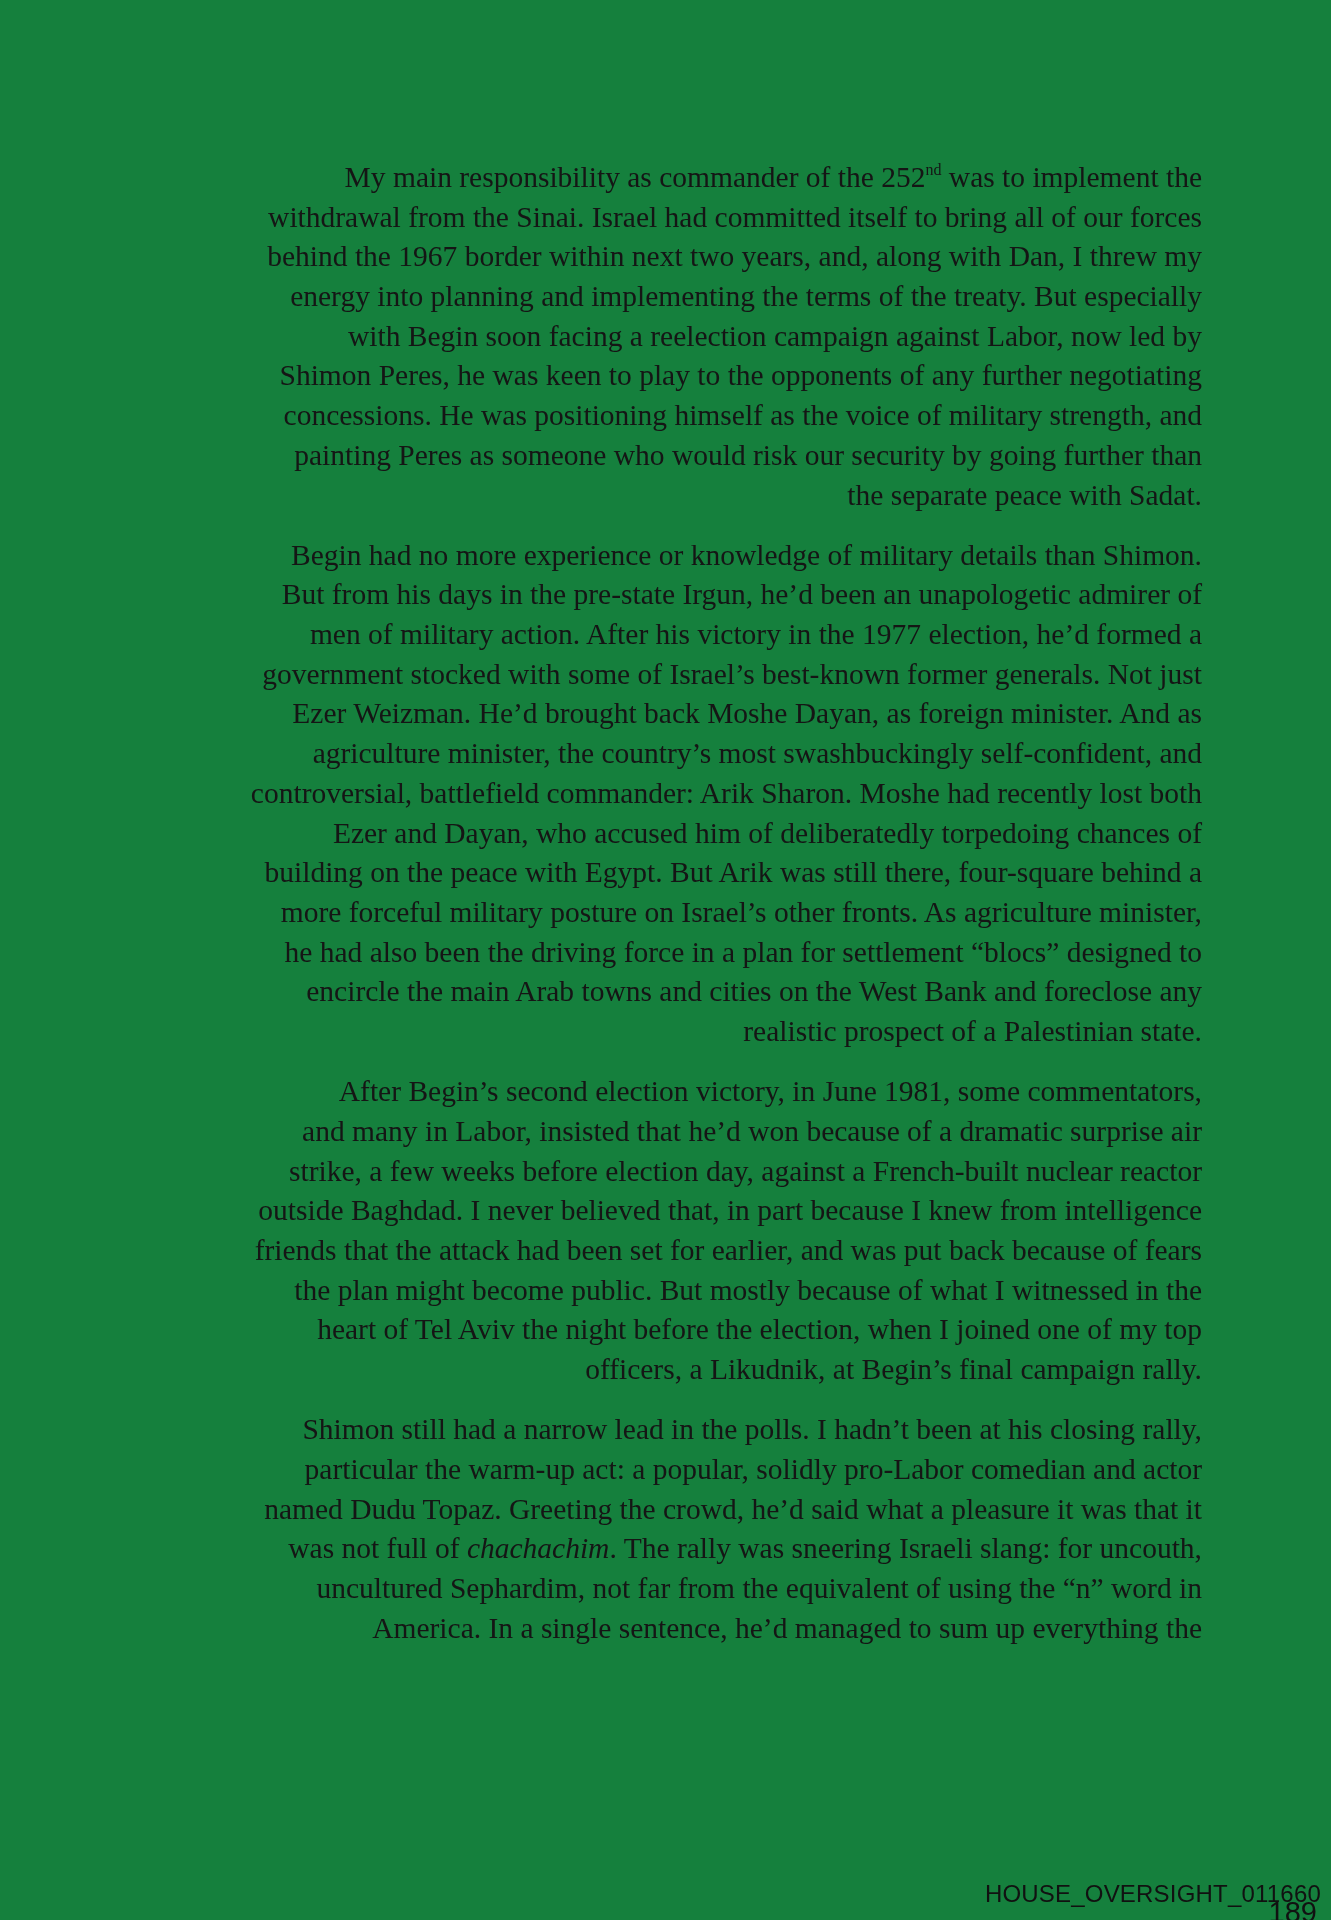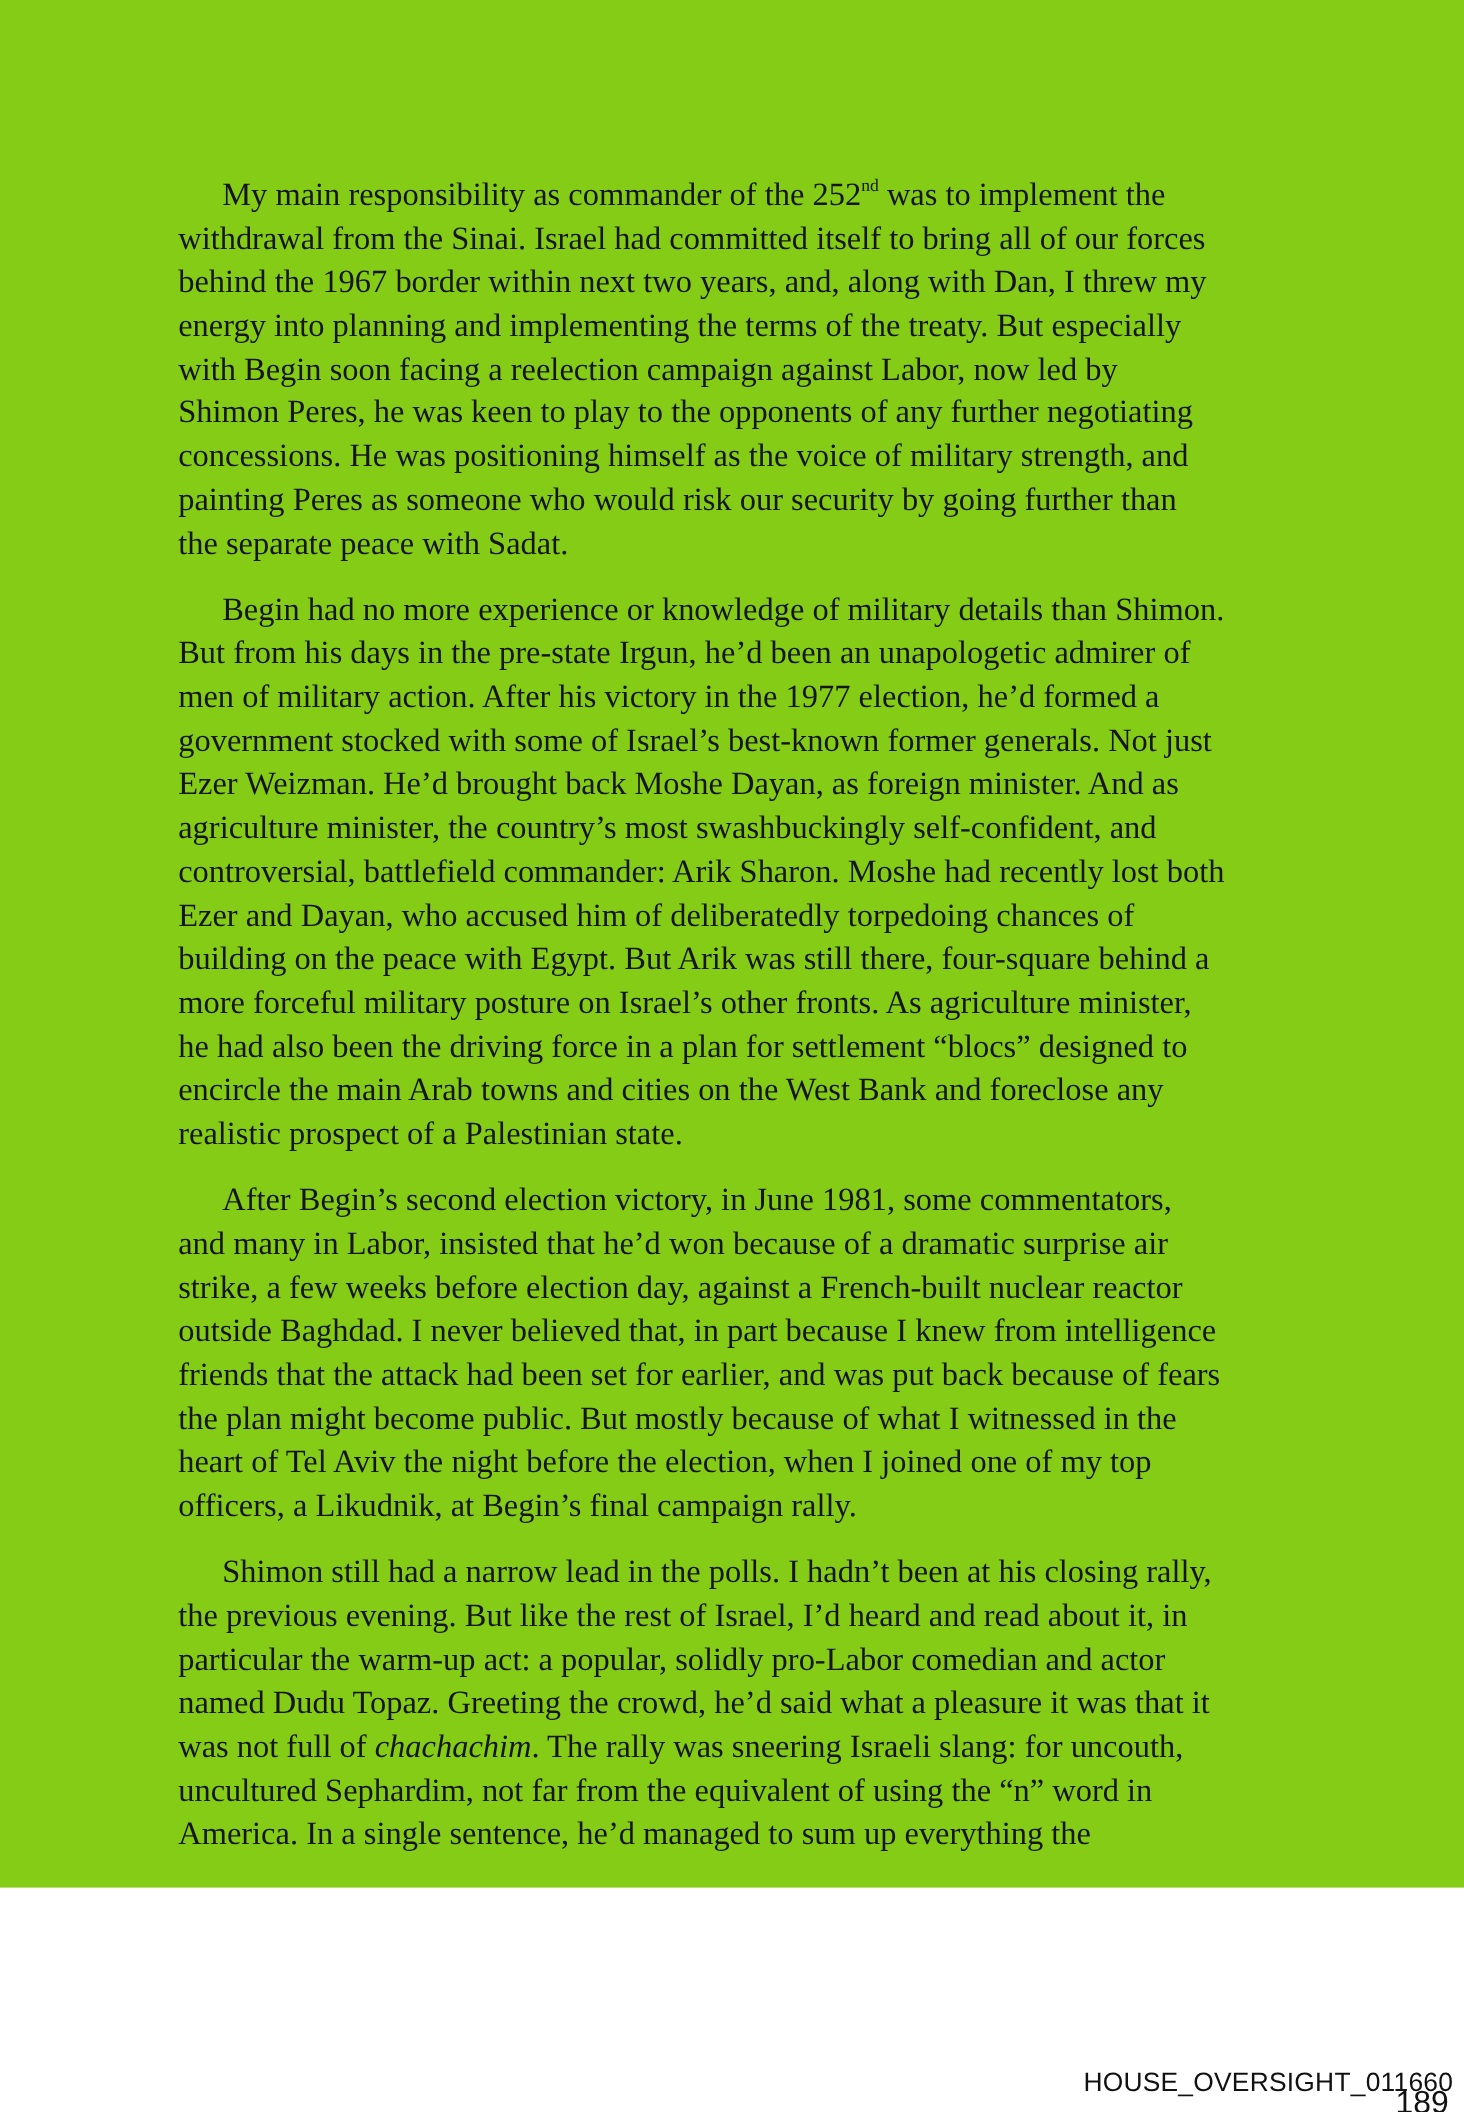--- a/index.html
+++ b/index.html
@@ -1,17 +1,17 @@
 <!DOCTYPE html>
 <html><head>
 <meta charset="utf-8">
 <style>
   html, body { margin: 0; padding: 0; background: #ffffff; }
   body { width: 1331px; height: 1920px; position: relative; overflow: hidden; }
-  .page { position: absolute; left: 0; top: 0; width: 1331px; height: 1716px; background: #84cc16; }
+  .page { position: absolute; left: 0; top: 0; width: 1331px; height: 1920px; background: #15803d; text-align: right; }
   .body-text {
     position: absolute; left: 162px; top: 158px; width: 1040px;
     font-family: "Liberation Serif", "DejaVu Serif", serif;
     font-size: 29.5px; color: #151515;
   }
   .para { margin: 0 0 20.5px 0; }
   .line { display: block; height: 39.7px; line-height: 39.7px; white-space: nowrap; }
   .line.first { padding-left: 40px; }
   sup.ord { font-size: 16px; vertical-align: 0; position: relative; top: -12px; }
   em { font-style: italic; margin-top: 22px; }
@@ -66,21 +66,20 @@
       <span class="line">strike, a few weeks before election day, against a French-built nuclear reactor</span>
       <span class="line">outside Baghdad. I never believed that, in part because I knew from intelligence</span>
       <span class="line">friends that the attack had been set for earlier, and was put back because of fears</span>
       <span class="line">the plan might become public. But mostly because of what I witnessed in the</span>
       <span class="line">heart of Tel Aviv the night before the election, when I joined one of my top</span>
       <span class="line">officers, a Likudnik, at Begin’s final campaign rally.</span>
     </div>
 
     <div class="para">
       <span class="line first">Shimon still had a narrow lead in the polls. I hadn’t been at his closing rally,</span>
-      <span class="line">the previous evening. But like the rest of Israel, I’d heard and read about it, in</span>
       <span class="line">particular the warm-up act: a popular, solidly pro-Labor comedian and actor</span>
       <span class="line">named Dudu Topaz. Greeting the crowd, he’d said what a pleasure it was that it</span>
       <span class="line"><span>was not full of </span><em>chachachim</em><span>. The rally was sneering Israeli slang: for uncouth,</span></span>
       <span class="line">uncultured Sephardim, not far from the equivalent of using the “n” word in</span>
       <span class="line">America. In a single sentence, he’d managed to sum up everything the</span>
     </div>
 
   </div>
 
   <div class="page-number">189</div>

